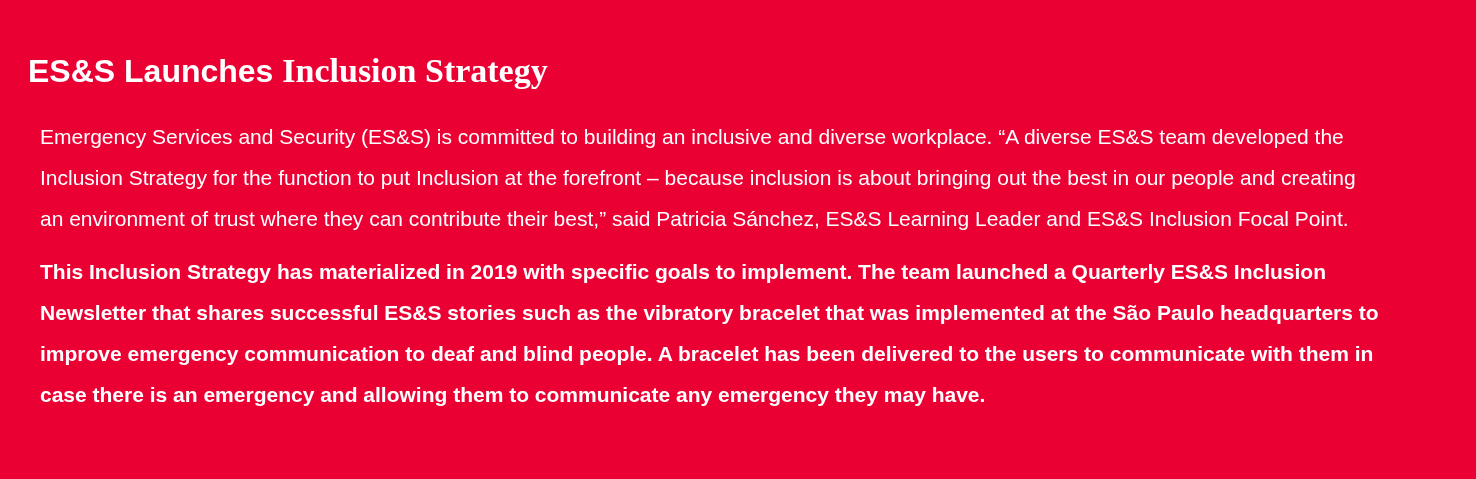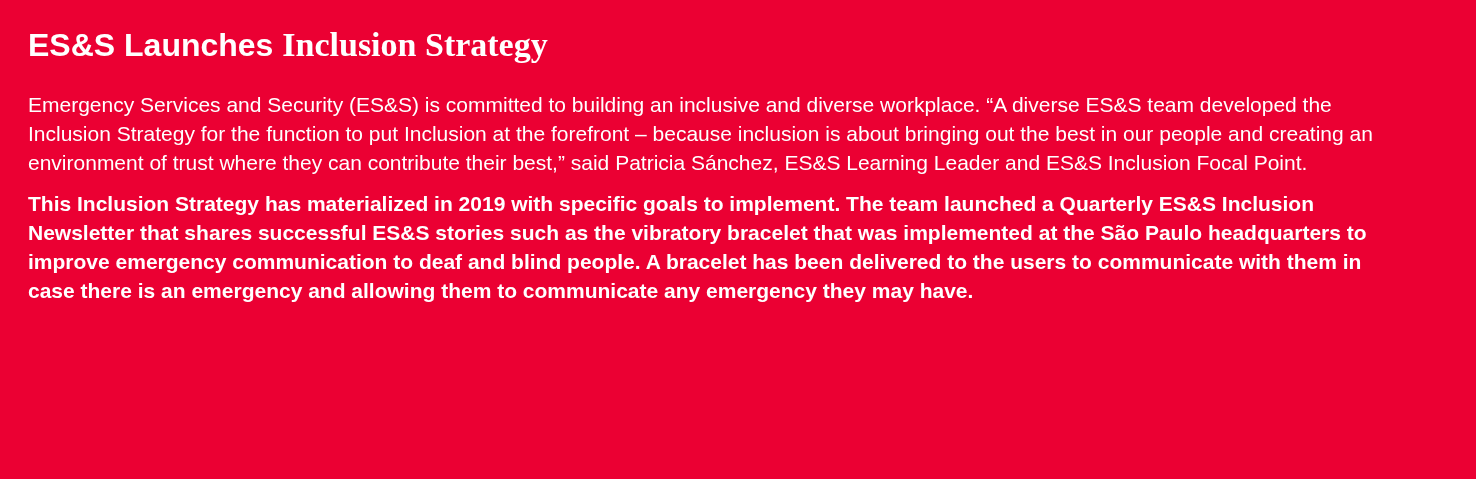--- a/index.html
+++ b/index.html
@@ -13,21 +13,21 @@
     background: #EB0033;
     font-family: "Liberation Sans", sans-serif;
     -webkit-font-smoothing: antialiased;
   }
 
   .article-panel {
     box-sizing: border-box;
     width: 1476px;
     height: 476px;
     background: #EB0033;
-    padding: 26px 72px 0 28px;
+    padding: 52px 72px 0 28px;
   }
 
   .article-title {
     margin: 0 0 26px 0;
     font-size: 32px;
     line-height: 38px;
     color: #FFFFFF;
     font-weight: bold;
     letter-spacing: 0px;
     white-space: nowrap;
@@ -40,23 +40,23 @@
     font-family: "Liberation Serif", serif;
     font-weight: bold;
     font-size: 34px;
   }
 
   .article-body {
     max-width: 1352px;
   }
 
   .article-paragraph {
-    margin: 0 0 12px 0;
+    margin: 0 0 12px 12px;
     font-size: 21px;
-    line-height: 29px;
+    line-height: 41px;
     color: #FFFFFF;
     font-family: "Liberation Sans", sans-serif;
     font-weight: normal;
     text-align: left;
   }
   .article-paragraph:last-child {
     margin-bottom: 0;
     font-weight: bold;
   }
 </style>

